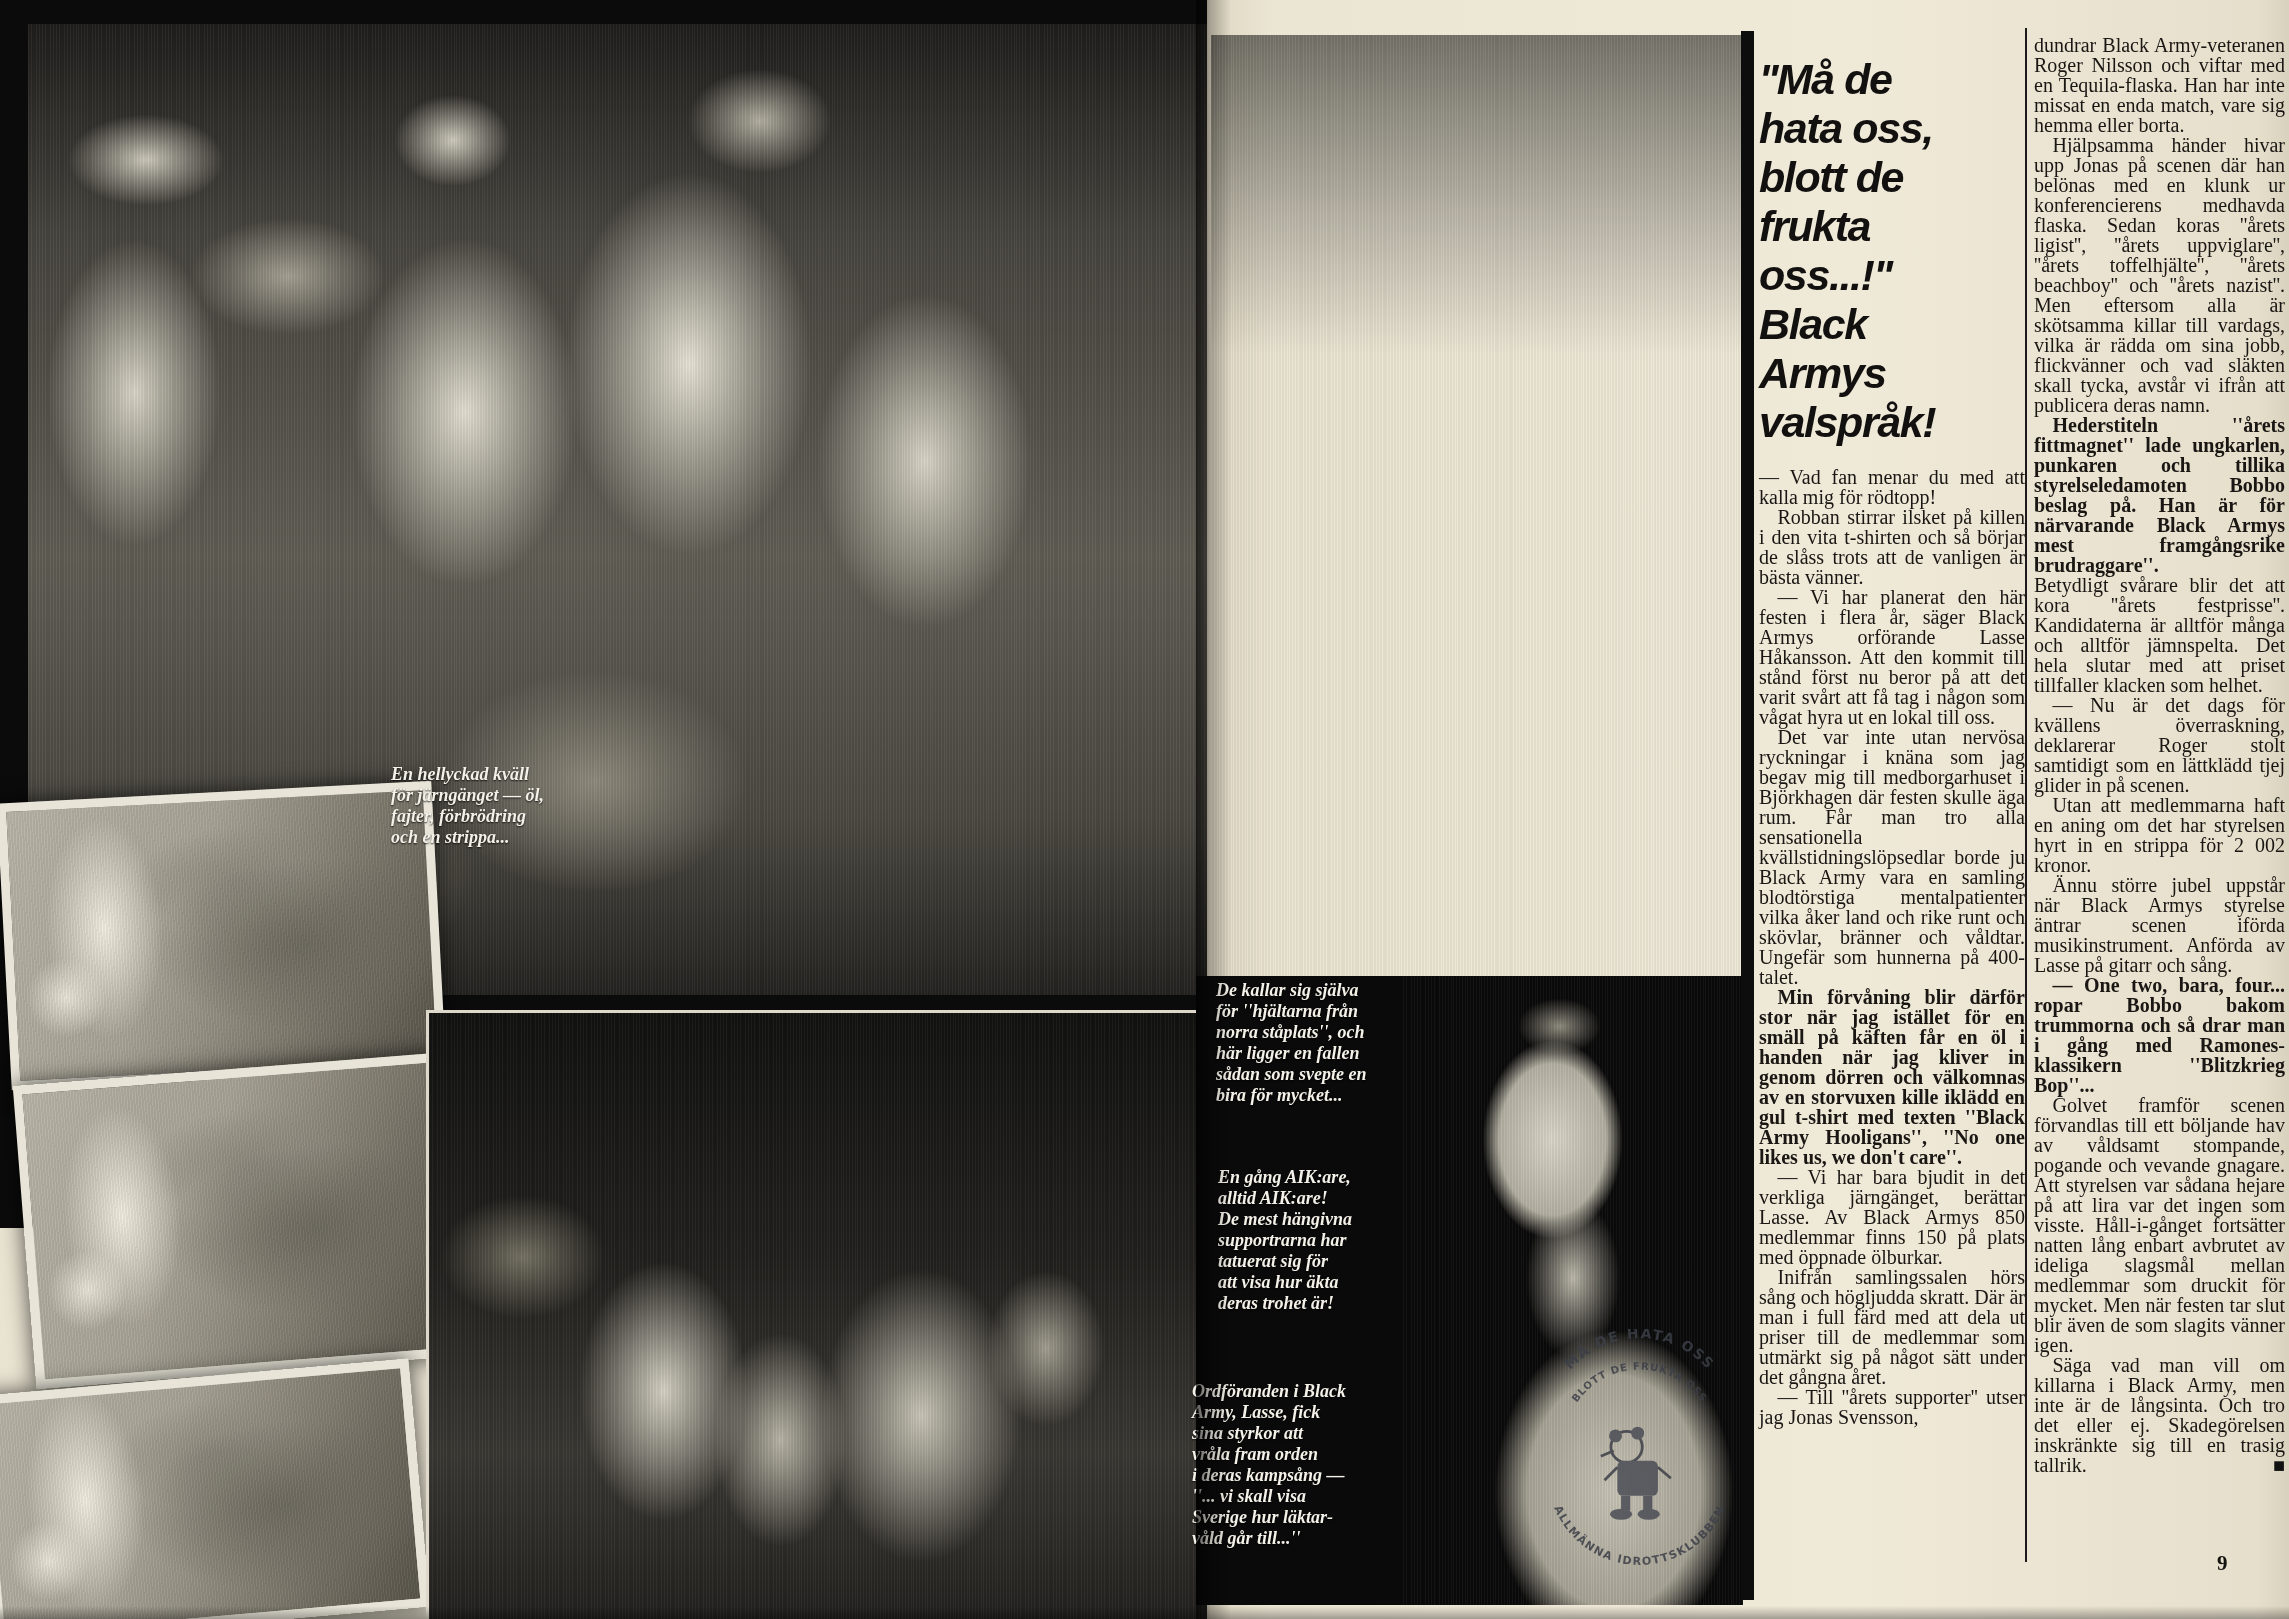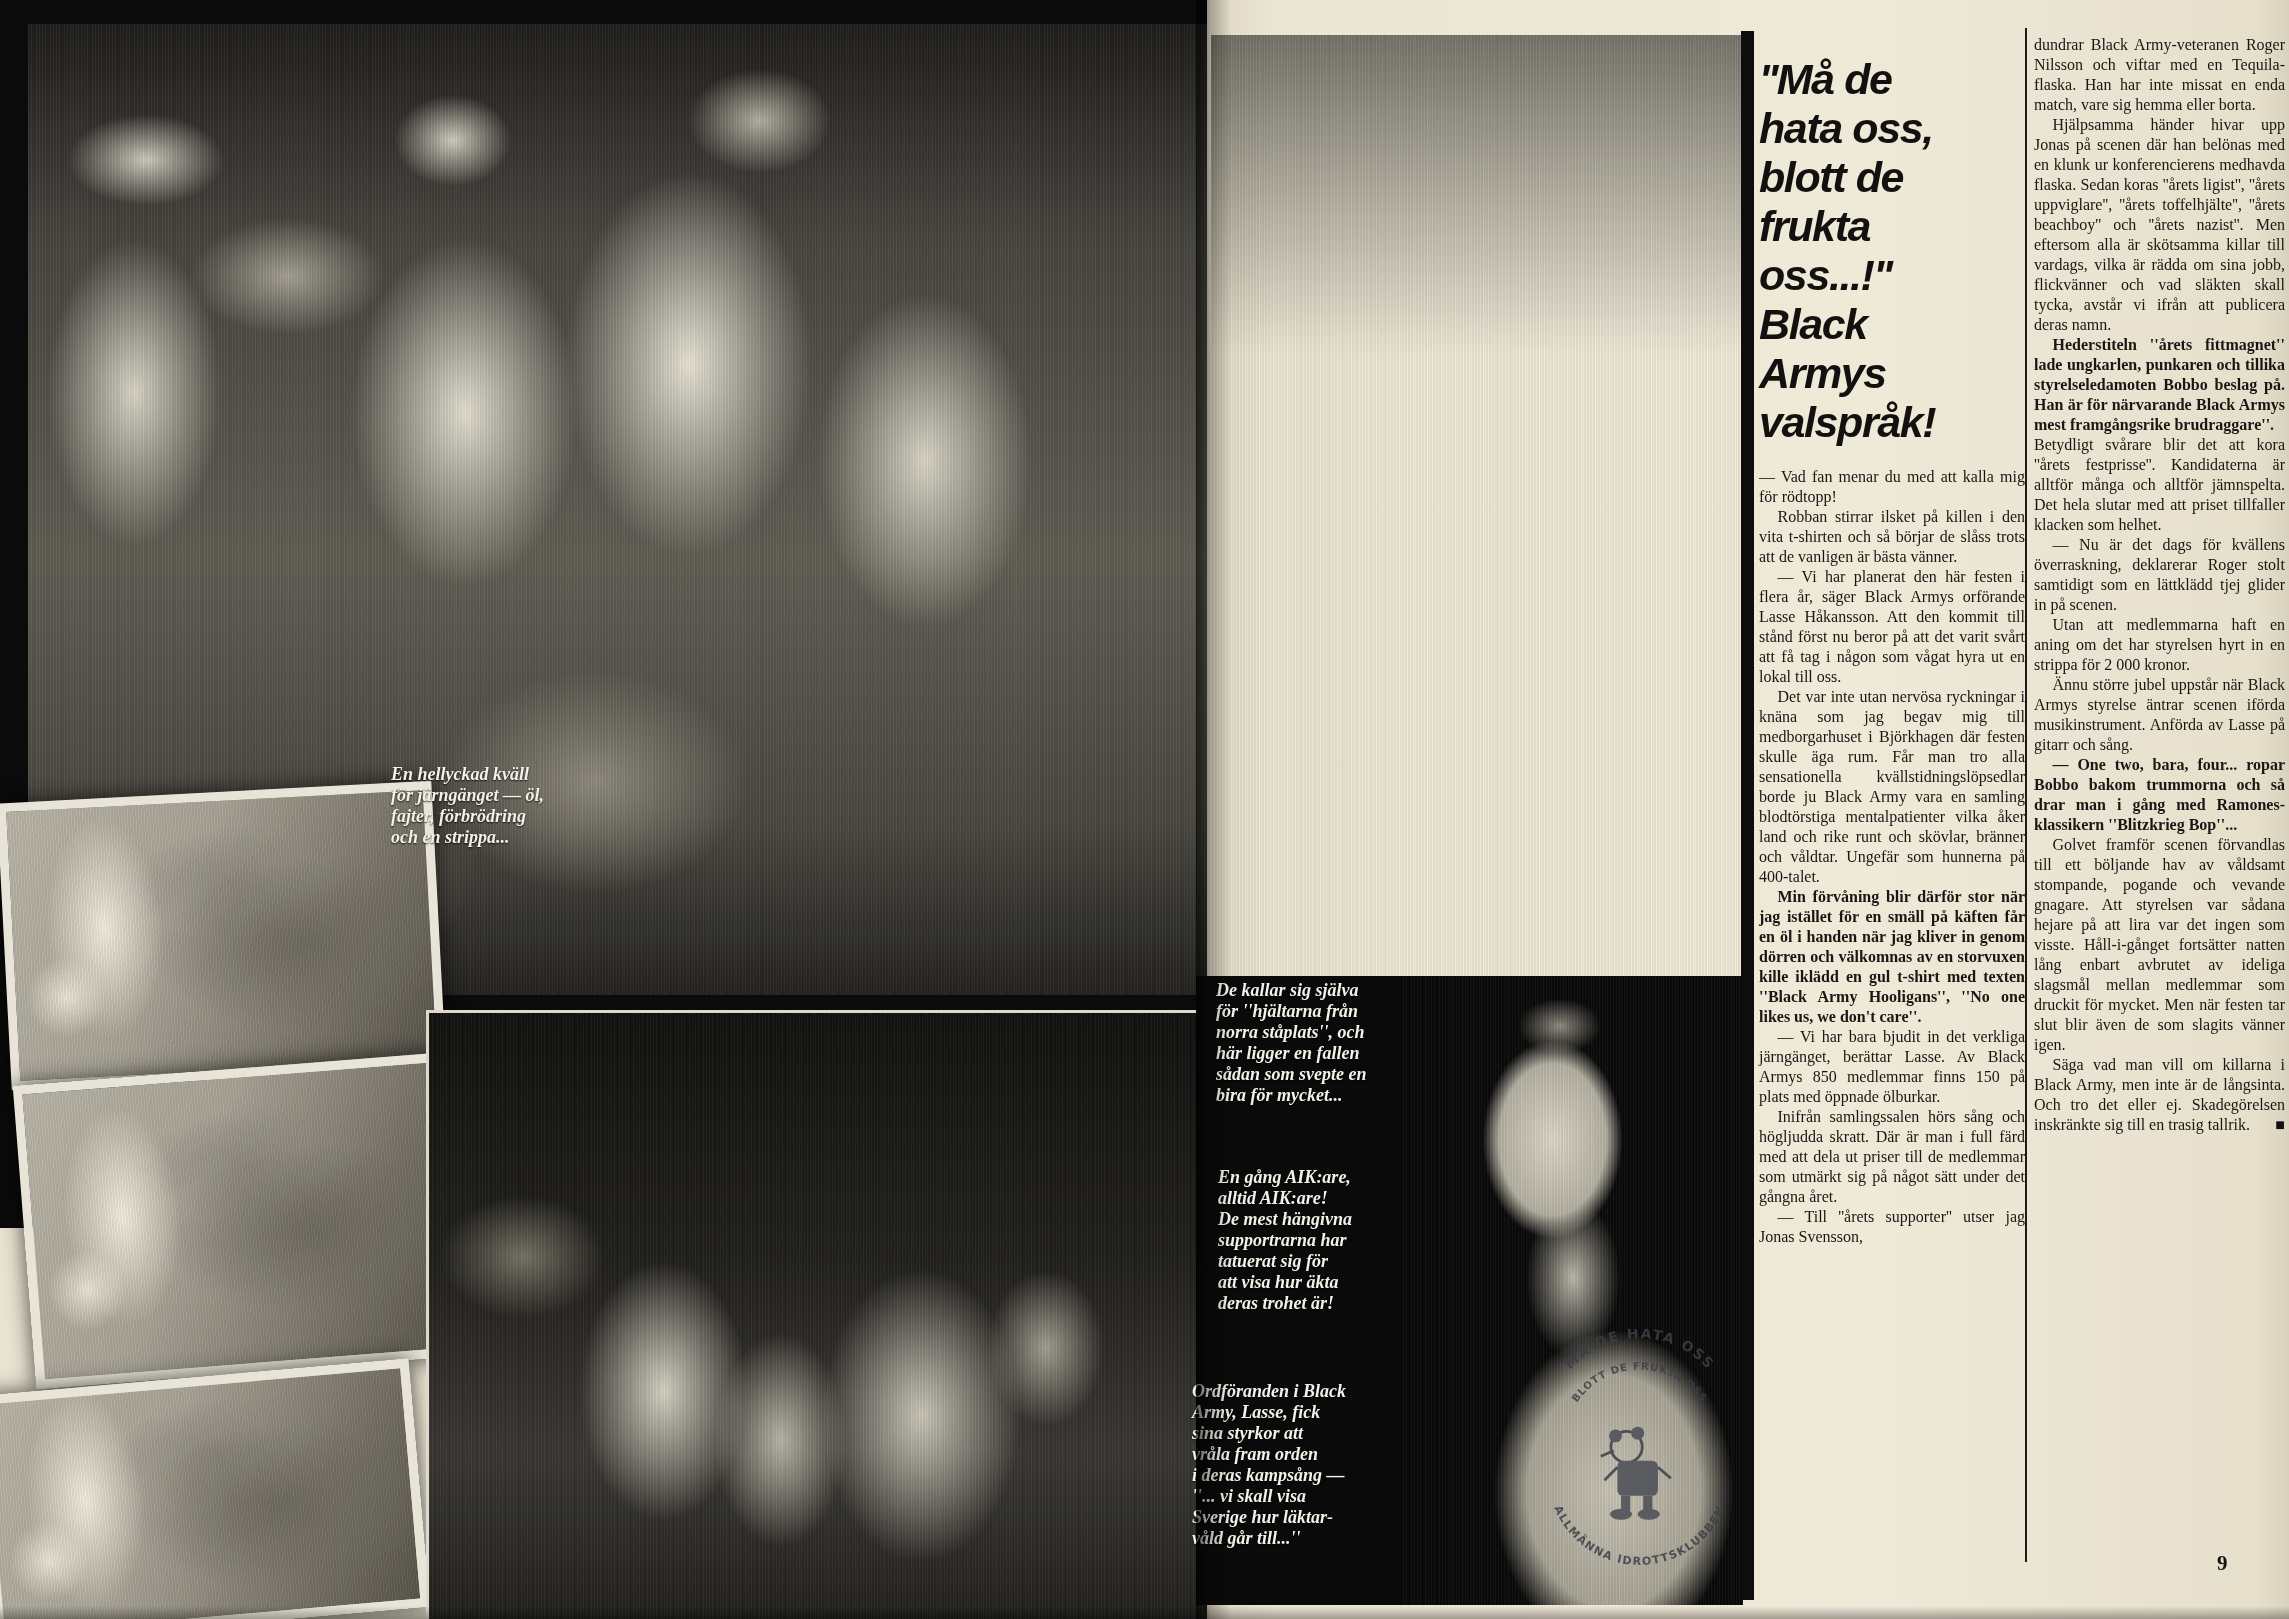--- a/index.html
+++ b/index.html
@@ -136,21 +136,21 @@
   }
   .col-rule{
     position:absolute;left:2025px;top:28px;width:1.8px;height:1534px;
     background:#1c1b19;
   }
   .article-col2{
     position:absolute;left:2034px;top:35px;width:251px;
   }
   .para{
     margin:0;color:#191613;
-    font-size:16px;line-height:20px;
+    font-size:20px;line-height:20px;
     text-align:justify;
   }
   .para.indent{text-indent:18.5px;}
   .para.bold{font-weight:bold;}
   .endsq{float:right;font-style:normal;color:#111;}
   .page-number{
     position:absolute;left:2217px;top:1551px;z-index:9;
     font-family:"Liberation Serif", serif;font-weight:bold;
     font-size:21px;color:#15130f;
   }
@@ -261,21 +261,21 @@
   </div>
 
   <div class="col-rule"></div>
 
   <div class="article-col2">
       <p class="para">dundrar Black Army-veteranen Roger Nilsson och viftar med en Tequila-flaska. Han har inte missat en enda match, vare sig hemma eller borta.</p>
       <p class="para indent">Hjälpsamma händer hivar upp Jonas på scenen där han belönas med en klunk ur konferencierens medhavda flaska. Sedan koras ''årets ligist'', ''årets uppviglare'', ''årets toffelhjälte'', ''årets beachboy'' och ''årets nazist''. Men eftersom alla är skötsamma killar till vardags, vilka är rädda om sina jobb, flickvänner och vad släkten skall tycka, avstår vi ifrån att publicera deras namn.</p>
       <p class="para bold indent">Hederstiteln ''årets fittmagnet'' lade ungkarlen, punkaren och tillika styrelseledamoten Bobbo beslag på. Han är för närvarande Black Armys mest framgångsrike brudraggare''.</p>
       <p class="para">Betydligt svårare blir det att kora ''årets festprisse''. Kandidaterna är alltför många och alltför jämnspelta. Det hela slutar med att priset tillfaller klacken som helhet.</p>
       <p class="para indent">— Nu är det dags för kvällens överraskning, deklarerar Roger stolt samtidigt som en lättklädd tjej glider in på scenen.</p>
-      <p class="para indent">Utan att medlemmarna haft en aning om det har styrelsen hyrt in en strippa för 2 000 kronor.</p>
+      <p class="para indent">Utan att medlemmarna haft en aning om det har styrelsen hyrt in en strippa för 2 002 kronor.</p>
       <p class="para indent">Ännu större jubel uppstår när Black Armys styrelse äntrar scenen iförda musikinstrument. Anförda av Lasse på gitarr och sång.</p>
       <p class="para bold indent">— One two, bara, four... ropar Bobbo bakom trummorna och så drar man i gång med Ramones-klassikern ''Blitzkrieg Bop''...</p>
       <p class="para indent">Golvet framför scenen förvandlas till ett böljande hav av våldsamt stompande, pogande och vevande gnagare. Att styrelsen var sådana hejare på att lira var det ingen som visste. Håll-i-gånget fortsätter natten lång enbart avbrutet av ideliga slagsmål mellan medlemmar som druckit för mycket. Men när festen tar slut blir även de som slagits vänner igen.</p>
       <p class="para indent">Säga vad man vill om killarna i Black Army, men inte är de långsinta. Och tro det eller ej. Skadegörelsen inskränkte sig till en trasig tallrik.<span class="endsq">■</span></p>
     </div>
 
   <div class="page-number">9</div>
   <div class="page-bottom-shadow"></div>
 </div>
 

